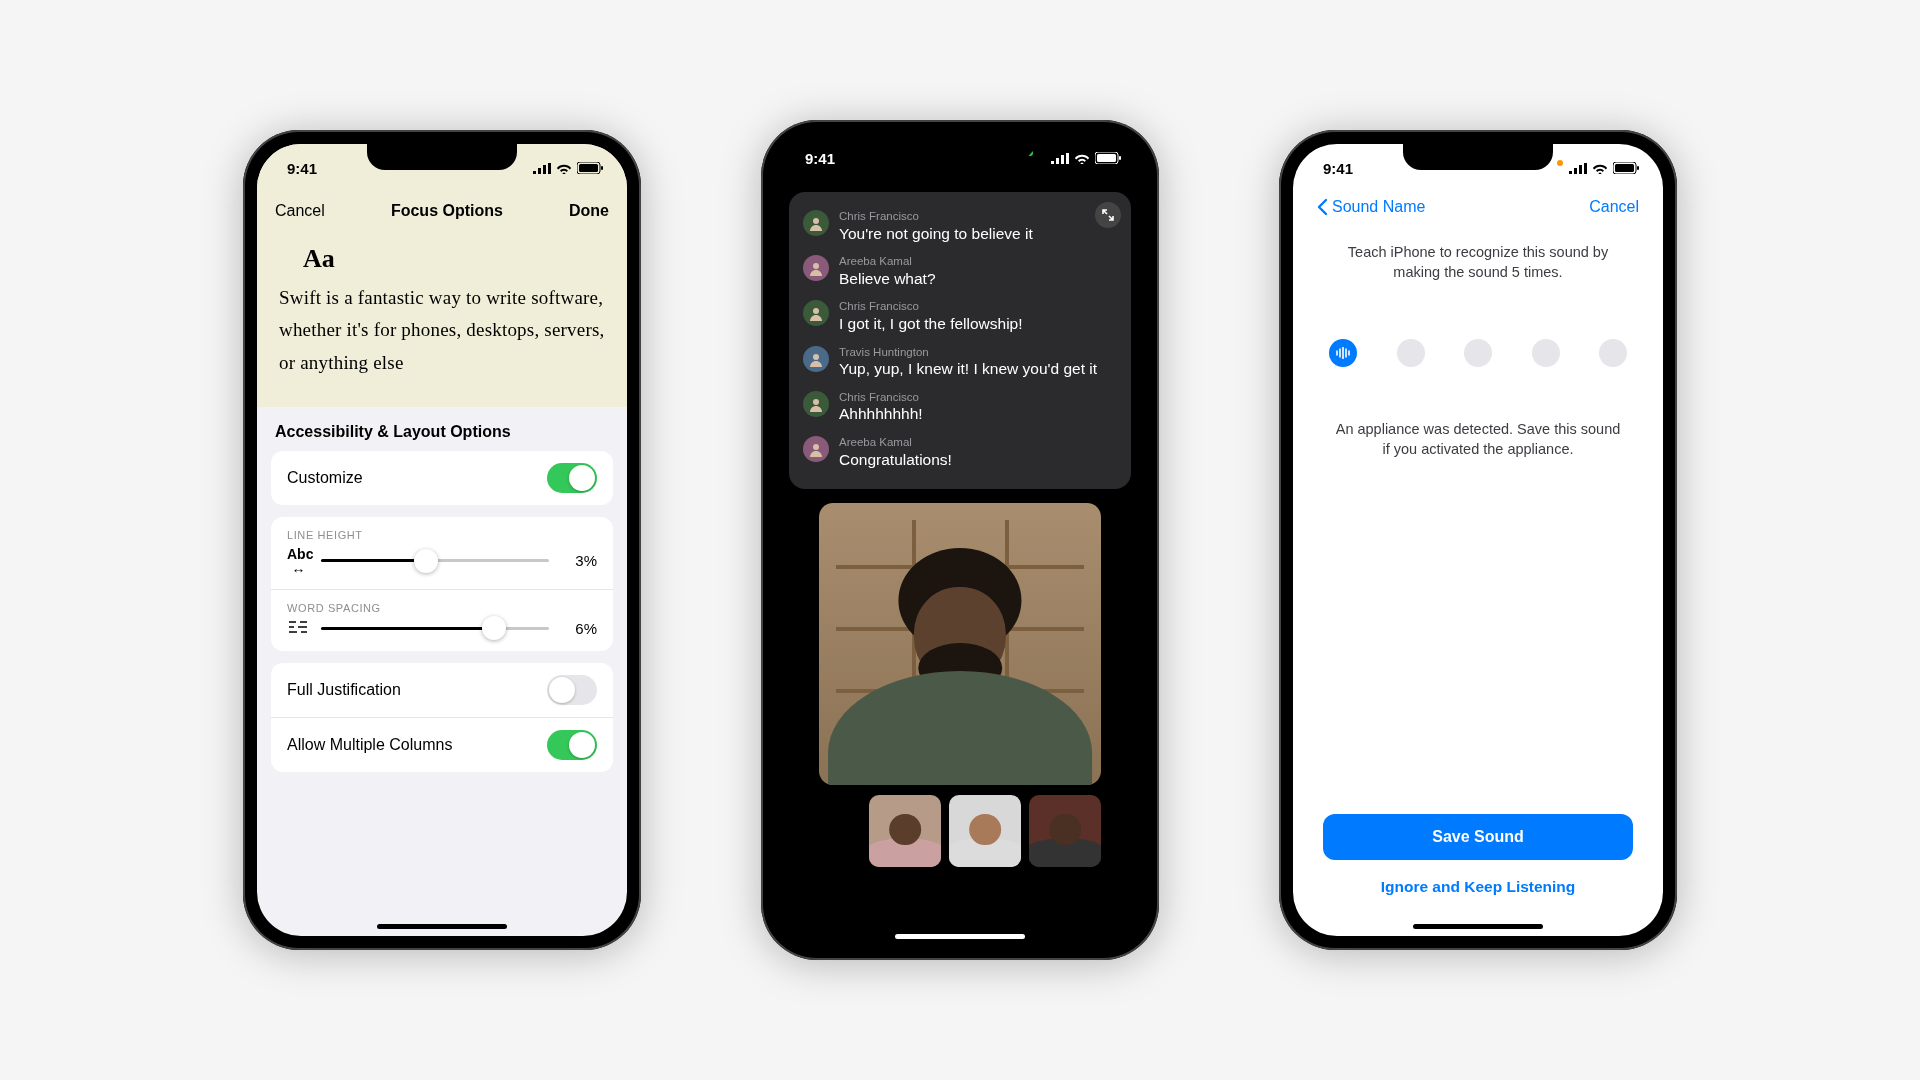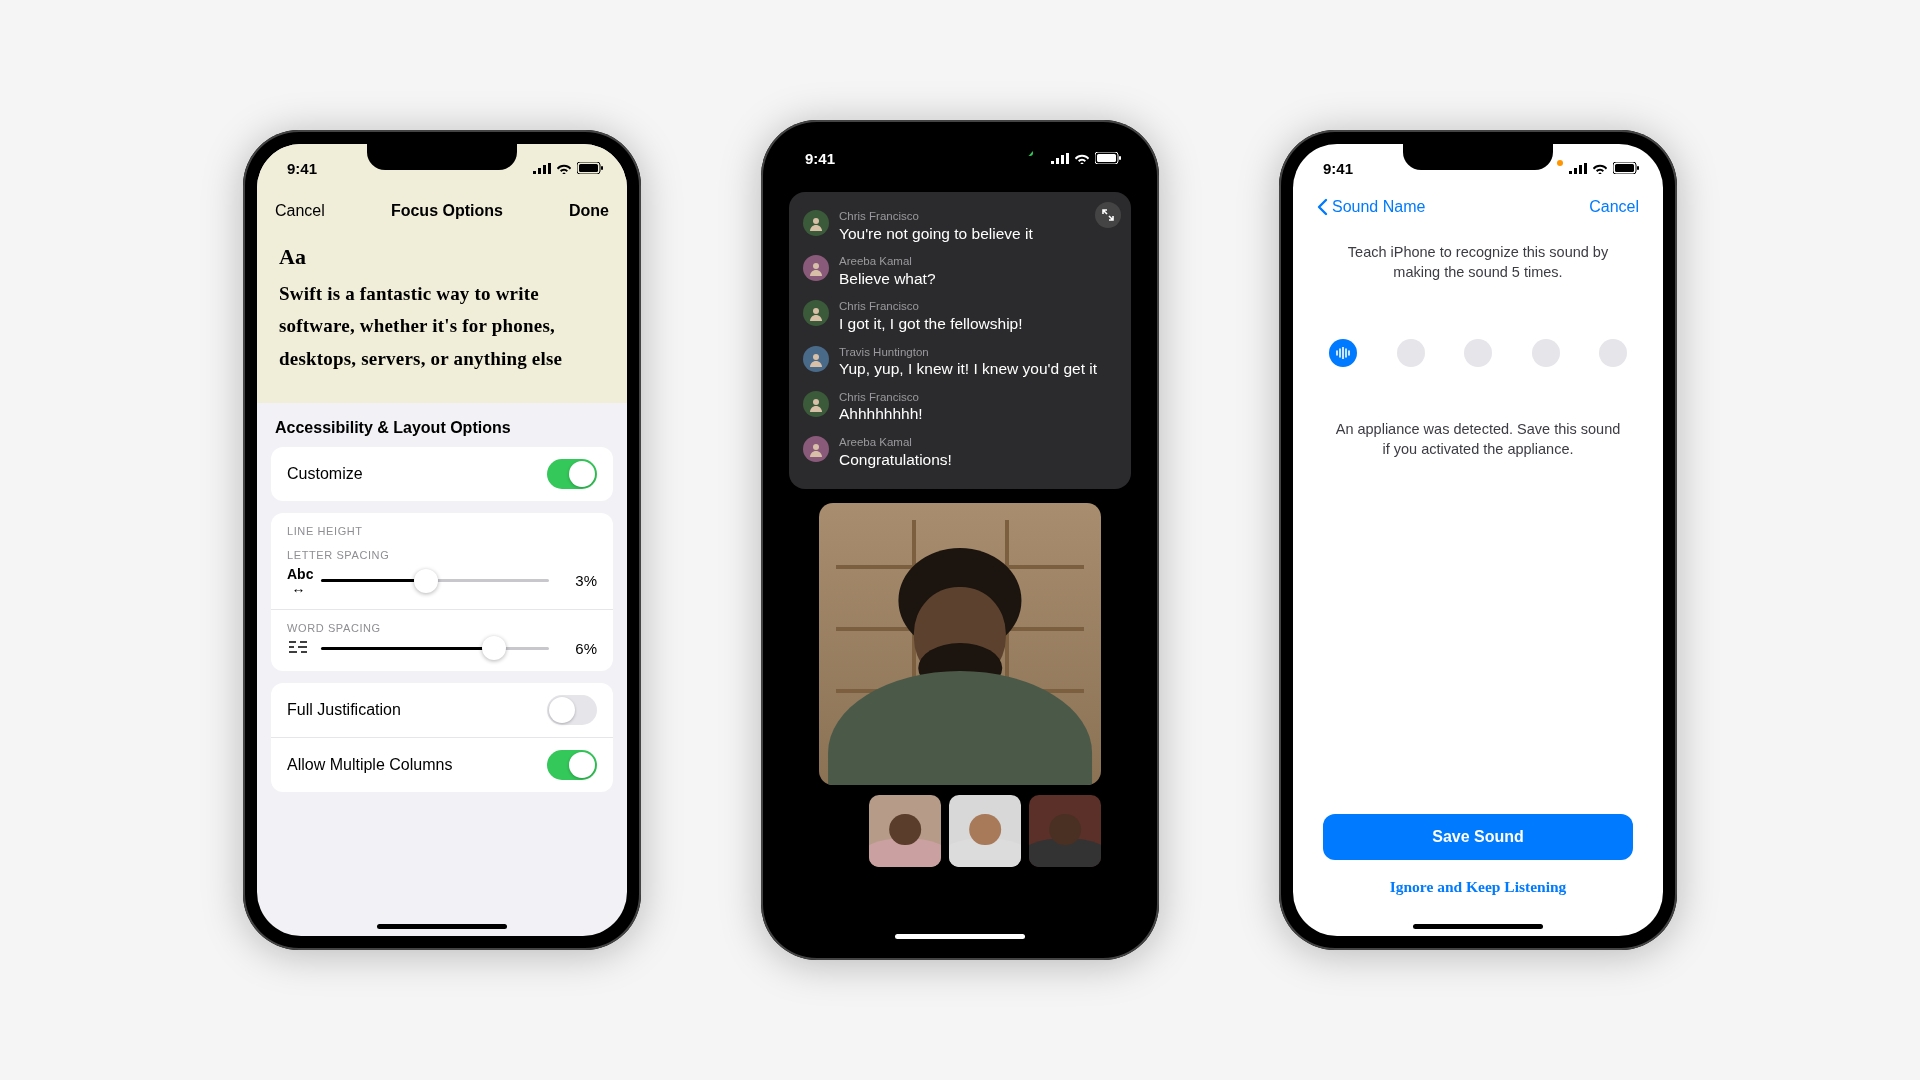--- a/index.html
+++ b/index.html
@@ -65,22 +65,22 @@
     padding: 10px 18px 12px; font-size: 16px;
     background: #f0eed8;
   }
   .p1 .nav .title { font-weight: 600; }
   .p1 .nav .btn { font-weight: 400; }
   .p1 .nav .done { font-weight: 600; }
   .p1 .reader {
     background: #f0eed8; padding: 12px 22px 28px;
     font-family: Georgia, "Times New Roman", serif;
   }
-  .p1 .reader .aa { font-size: 22px; font-weight: 700; margin-bottom: 8px; }
-  .p1 .reader .passage { font-size: 19px; font-weight: 700; line-height: 1.7; letter-spacing: .2px; }
+  .p1 .reader .aa { font-size: 26px; font-weight: 700; margin-bottom: 8px; margin-left: 24px; }
+  .p1 .reader .passage { font-size: 19px; font-weight: 400; line-height: 1.7; letter-spacing: .2px; }
 
   .p1 .section-title { font-size: 16px; font-weight: 600; padding: 16px 18px 10px; }
   .p1 .card {
     background: #fff; border-radius: 12px; margin: 0 14px 12px;
     overflow: hidden; font-size: 16px;
   }
   .p1 .row {
     display: flex; align-items: center; justify-content: space-between;
     padding: 12px 16px; min-height: 44px;
   }
@@ -188,21 +188,21 @@
     width:28px; height:28px; border-radius:50%; background:#e5e5ea;
     display:flex; align-items:center; justify-content:center;
   }
   .p3 .dot.active { background:#007aff; }
   .p3 .detect { font-size:14.5px; color:#3c3c43; margin-top:52px; padding:0 14px; line-height:1.4; }
   .p3 .actions { margin-top:auto; padding: 0 0 40px; }
   .p3 .primary-btn {
     background:#007aff; color:#fff; font-size:16px; font-weight:600;
     border-radius:12px; padding:14px 0; margin:0 2px;
   }
-  .p3 .secondary-link { color:#007aff; font-size:15.5px; font-weight:600; margin-top:18px;font-family:Liberation Serif, serif; }
+  .p3 .secondary-link { color:#007aff; font-size:15.5px; font-weight:600; margin-top:18px; }
 
 </style>
 </head>
 <body>
 
 <div class="phone p1">
   <div class="screen">
     <div class="notch"></div>
 
     <div class="status-bar" style="background:#f0eed8;">
@@ -240,21 +240,20 @@
         <span>Customize</span>
         <span class="toggle on">
             <span class="knob"></span>
           </span>
       </div>
     </div>
 
     <div class="card">
       <div class="subhead">LINE HEIGHT</div>
 
-      <div class="subhead">LETTER SPACING</div>
       <div class="slider-row">
         <span class="slider-icon" style="font-weight:700; font-size:14px;">Abc<br><span style="letter-spacing:-1px;">↔</span></span>
         <span class="slider-track">
           <span class="slider-fill" style="width:46%"></span>
           <span class="slider-thumb" style="left:46%"></span>
         </span>
         <span class="slider-val">3%</span>
       </div>
 
       <div class="subhead">WORD SPACING</div>

